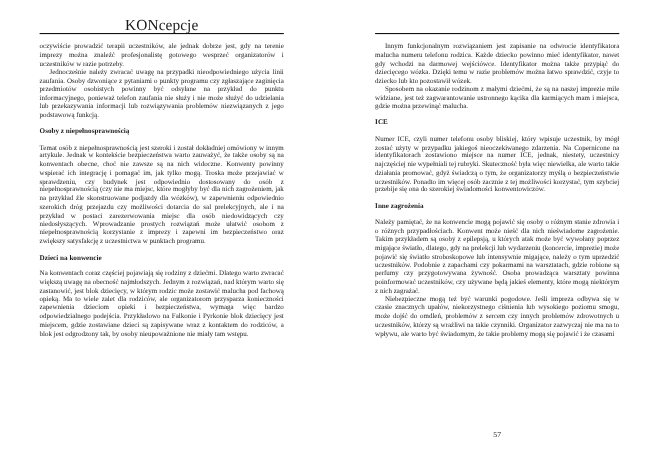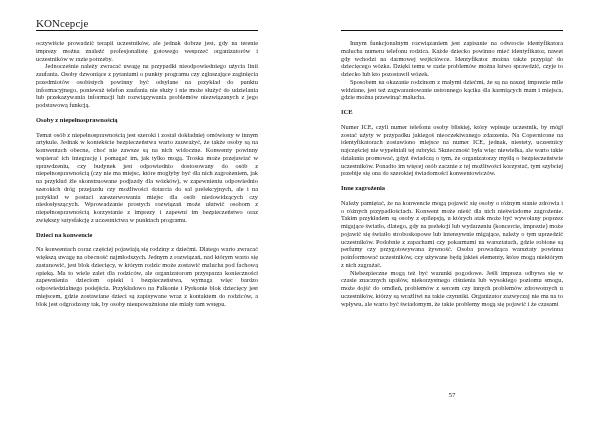--- a/index.html
+++ b/index.html
@@ -21,21 +21,22 @@
       width: 222px;
       height: 423px;
     }
     .page.left { left: 36px; }
     .page.right { left: 341px; }
     .running-head {
       position: absolute;
       top: 19px;
       left: 0;
       width: 100%;
-      font-size: 11px;
+      text-align: center;
+      font-size: 14px;
       line-height: 9px;
       letter-spacing: 0.05px;
       white-space: nowrap;
     }
     .rule {
       position: absolute;
       top: 30px;
       left: 0;
       width: 100%;
       height: 0;

